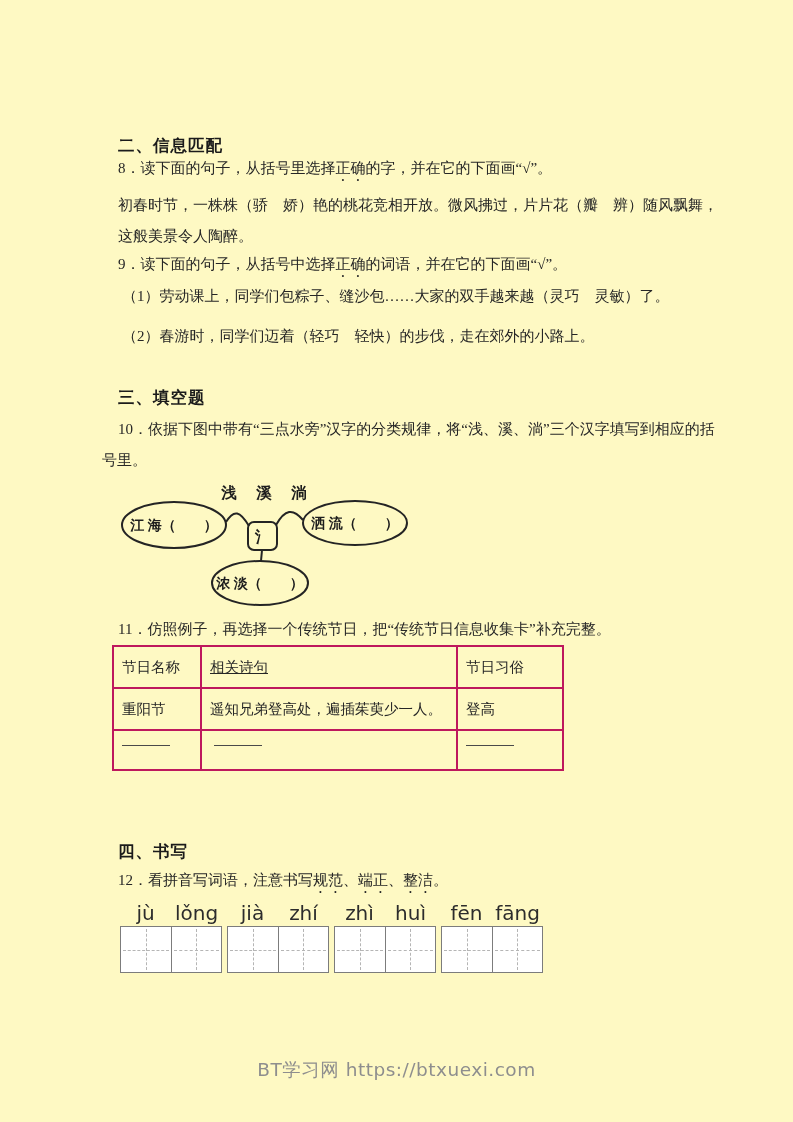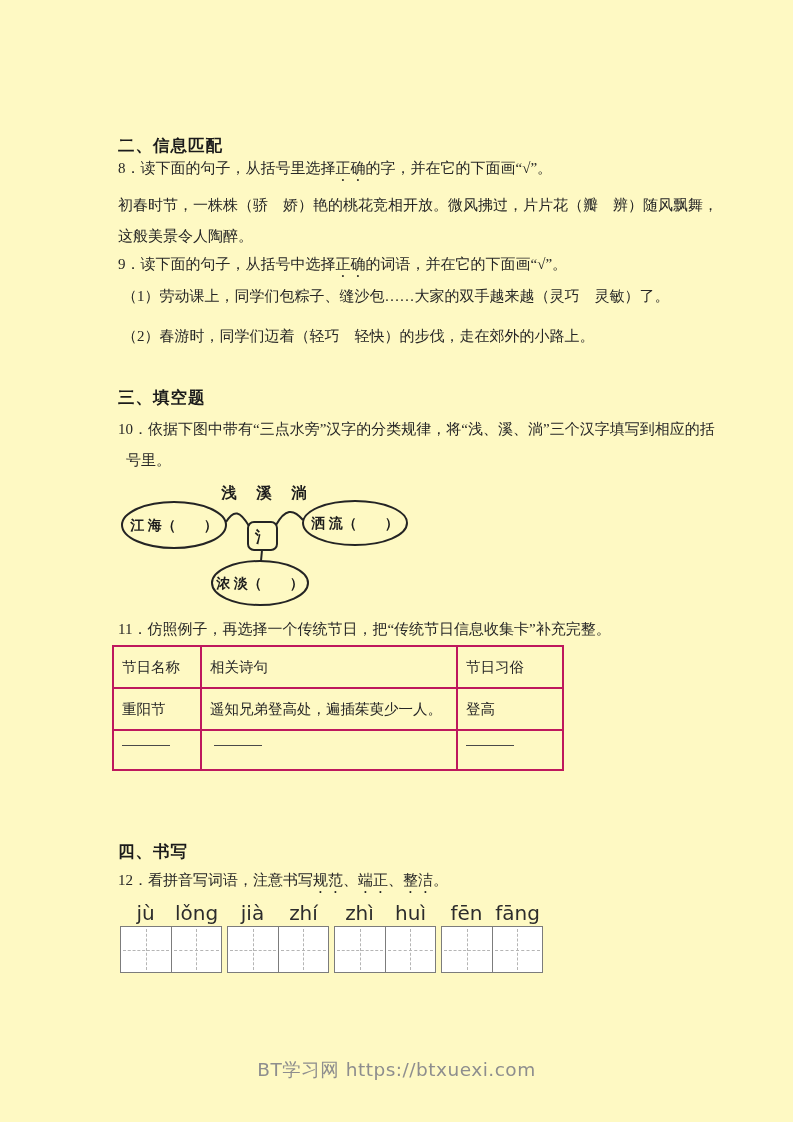--- a/index.html
+++ b/index.html
@@ -20,21 +20,21 @@
   .diagram-svg .shape{fill:none;stroke:#242424;stroke-width:2;}
   .diagram-svg text{fill:#1d1d1d;font-family:"Liberation Serif","DejaVu Serif",serif;
     font-size:14px;font-weight:600;text-anchor:middle;}
   .diagram-svg .toplab{font-size:15.5px;letter-spacing:2px;}
   
   .ftable{position:absolute;left:112px;top:645px;border-collapse:collapse;table-layout:fixed;}
   .ftable td,.ftable th{
     border:2px solid #be185d;font-weight:400;font-size:14.5px;color:#262626;
     text-align:left;padding:0 6px 0 8px;vertical-align:middle;white-space:nowrap;
   }
-  .ftable .c1{width:72px;} .ftable .c2{width:240px;} .ftable .c3{width:90px;}
+  .ftable .c1{width:72px;} .ftable .c2{width:240px;text-decoration:underline;} .ftable .c3{width:90px;}
   .ftable .r{height:42px;}
   .ftable .rb{height:40px;vertical-align:bottom;}
   .blank{width:48px;height:0;border-bottom:1.5px solid #4a4a4a;margin:0 0 10px 0;}
   
   .wgroup{position:absolute;width:102px;}
   .pys{display:flex;height:23px;font-family:"DejaVu Sans","Liberation Sans",sans-serif;
     font-size:20px;color:#2c2c2c;}
   .pys span{flex:1;text-align:center;line-height:20px;}
   .cells{display:flex;border:1.5px solid #7c7c7c;background:#fff;}
   .cell{width:49.5px;height:45px;position:relative;}
@@ -56,21 +56,21 @@
   <div class="abs t" style="left:118px;top:159px"><span>8．读下面的句子，从括号里选择</span><span class="emph">正确</span><span>的字，并在它的下面画“√”。</span></div>
   <div class="abs t" style="left:118px;top:196px">初春时节，一株株（骄　娇）艳的桃花竞相开放。微风拂过，片片花（瓣　辨）随风飘舞，</div>
   <div class="abs t" style="left:118px;top:227px">这般美景令人陶醉。</div>
 
   <div class="abs t" style="left:118px;top:255px"><span>9．读下面的句子，从括号中选择</span><span class="emph">正确</span><span>的词语，并在它的下面画“√”。</span></div>
   <div class="abs t" style="left:122px;top:287px">（1）劳动课上，同学们包粽子、缝沙包……大家的双手越来越（灵巧　灵敏）了。</div>
   <div class="abs t" style="left:122px;top:327px">（2）春游时，同学们迈着（轻巧　轻快）的步伐，走在郊外的小路上。</div>
 
   <div class="abs h" style="left:118px;top:388px">三、填空题</div>
   <div class="abs t" style="left:118px;top:420px">10．依据下图中带有“三点水旁”汉字的分类规律，将“浅、溪、淌”三个汉字填写到相应的括</div>
-  <div class="abs t" style="left:126px;top:451px">号里。</div>
+  <div class="abs t" style="left:102px;top:451px">号里。</div>
 
   <svg class="diagram-svg" width="330" height="140" viewBox="0 0 330 140">
     <text class="toplab" x="155" y="22">浅　溪　淌</text>
     <ellipse class="shape" cx="64" cy="49" rx="52" ry="23"></ellipse>
     <text x="64" y="54">江 海（　　）</text>
     <ellipse class="shape" cx="245" cy="47" rx="52" ry="22"></ellipse>
     <text x="245" y="52">洒 流（　　）</text>
     <ellipse class="shape" cx="150" cy="107" rx="48" ry="22"></ellipse>
     <text x="150" y="112">浓 淡（　　）</text>
     <path class="shape" d="M116,46 C124,33 130,35 139,50"></path>

